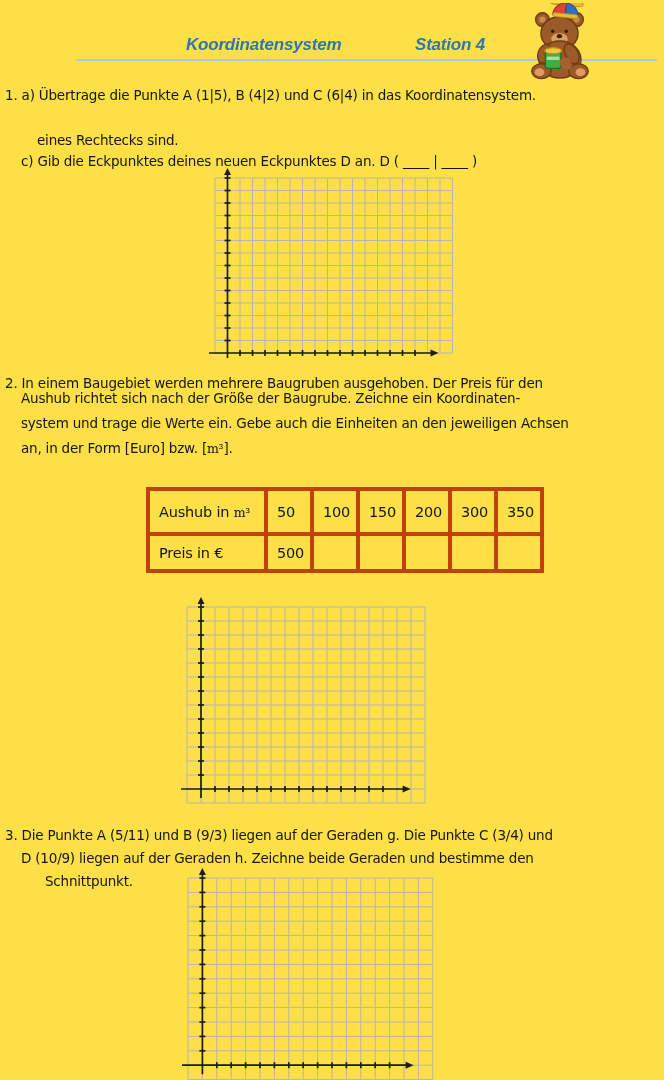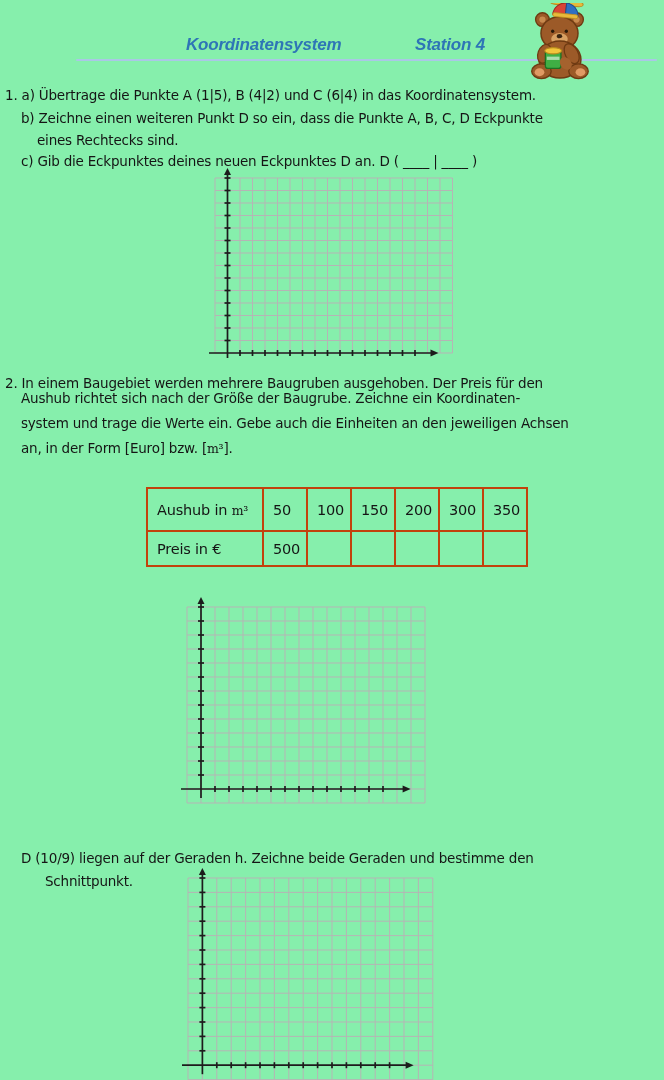--- a/index.html
+++ b/index.html
@@ -1,38 +1,38 @@
 <!DOCTYPE html>
 <html><head>
 <meta charset="utf-8">
 <style>
   html,body{margin:0;padding:0;background:#e8e8e8;}
   .page{
-    position:relative; width:664px; height:1080px; background:#86efac;
+    position:relative; width:664px; height:1080px; background:#fde047;
     overflow:hidden; font-family:"DejaVu Sans", sans-serif; color:#151515;
   }
   .hdr-title{
     position:absolute; font-weight:bold; font-style:italic; font-size:17px;
     letter-spacing:-0.2px; white-space:nowrap;
     font-family:"Liberation Sans", sans-serif;
   }
   .divider{position:absolute; left:76px; top:59px; width:581px; height:2px; border-radius:1px;}
   .bear{position:absolute; left:514px; top:3px;}
   .tline{
     position:absolute; font-size:13.5px; letter-spacing:-0.2px;
     white-space:nowrap; color:#151515; line-height:1.2;
   }
   .unit{font-family:"DejaVu Serif", serif; font-size:12.5px;}
   .grid-box{position:absolute;}
   table.wtable{
     position:absolute; left:146px; top:487px; border-collapse:collapse;
     font-size:14.5px; letter-spacing:-0.2px; table-layout:fixed;
   }
   table.wtable td{
-    border:2px solid #c2410c; padding:0 0 0 9px; vertical-align:middle;
+    border:4px solid #c2410c; padding:0 0 0 9px; vertical-align:middle;
     white-space:nowrap; overflow:hidden;
   }
   td.lblcol{width:105px;}
   td.valcol{width:33px;}
   tr.r1 td{height:41px;} tr.r2 td{height:33px;}
 </style>
 </head>
 <body>
 
 <div class="page">
@@ -78,21 +78,20 @@
 
     <g>
       <rect x="31" y="49" width="16" height="18" rx="2.5" fill="#3fae44" stroke="#1e7023" stroke-width="1.3"></rect>
       <rect x="32.5" y="55" width="13" height="3.4" fill="#a8dcab"></rect>
       <ellipse cx="39" cy="49" rx="8.6" ry="3.2" fill="#f3c53b" stroke="#b98a1d" stroke-width="1.1"></ellipse>
     </g>
     <ellipse cx="52" cy="62" rx="5.5" ry="7" transform="rotate(-40 52 62)" fill="#a5622e"></ellipse>
   </svg>
 
   <div class="tline" style="left:5px;  top:87px;">1. a) Übertrage die Punkte A (1|5), B (4|2) und C (6|4) in das Koordinatensystem.</div>
-  <div class="tline" style="left:21px; top:110px;">b) Zeichne einen weiteren Punkt D so ein, dass die Punkte A, B, C, D Eckpunkte</div>
   <div class="tline" style="left:37px; top:132px;">eines Rechtecks sind.</div>
   <div class="tline" style="left:21px; top:153px;">c) Gib die Eckpunktes deines neuen Eckpunktes D an. D ( ____ | ____ )</div>
 
   <div class="grid-box" style="left:205px; top:168px;"><svg width="257.5" height="195">
         <g transform="translate(10,10)">
       <g stroke="#b5b5b5" stroke-width="1">
             <line x1="0" y1="0" x2="0" y2="175"></line>
             <line x1="12.5" y1="0" x2="12.5" y2="175"></line>
             <line x1="25" y1="0" x2="25" y2="175"></line>
             <line x1="37.5" y1="0" x2="37.5" y2="175"></line>
@@ -263,20 +262,21 @@
             <line x1="182" y1="179" x2="182" y2="185"></line>
             <line x1="196" y1="179" x2="196" y2="185"></line>
           </g>
       <g fill="#1c1c1c">
             <polygon points="10.5,-3 17.5,-3 14,-10"></polygon>
             <polygon points="215.6,178.5 215.6,185.5 223.6,182"></polygon>
           </g>
     </g>
       </svg></div>
 
+  <div class="tline" style="left:5px;  top:827px;">3. Die Punkte A (5/11) und B (9/3) liegen auf der Geraden g. Die Punkte C (3/4) und</div>
   <div class="tline" style="left:21px; top:850px;">D (10/9) liegen auf der Geraden h. Zeichne beide Geraden und bestimme den</div>
   <div class="tline" style="left:21px; top:873px;margin-left:24px;">Schnittpunkt.</div>
 
   <div class="grid-box" style="left:178px; top:868px;"><svg width="264.8" height="221.6">
         <g transform="translate(10,10)">
       <g stroke="#b5b5b5" stroke-width="1">
             <line x1="0" y1="0" x2="0" y2="201.6"></line>
             <line x1="14.4" y1="0" x2="14.4" y2="201.6"></line>
             <line x1="28.8" y1="0" x2="28.8" y2="201.6"></line>
             <line x1="43.2" y1="0" x2="43.2" y2="201.6"></line>

